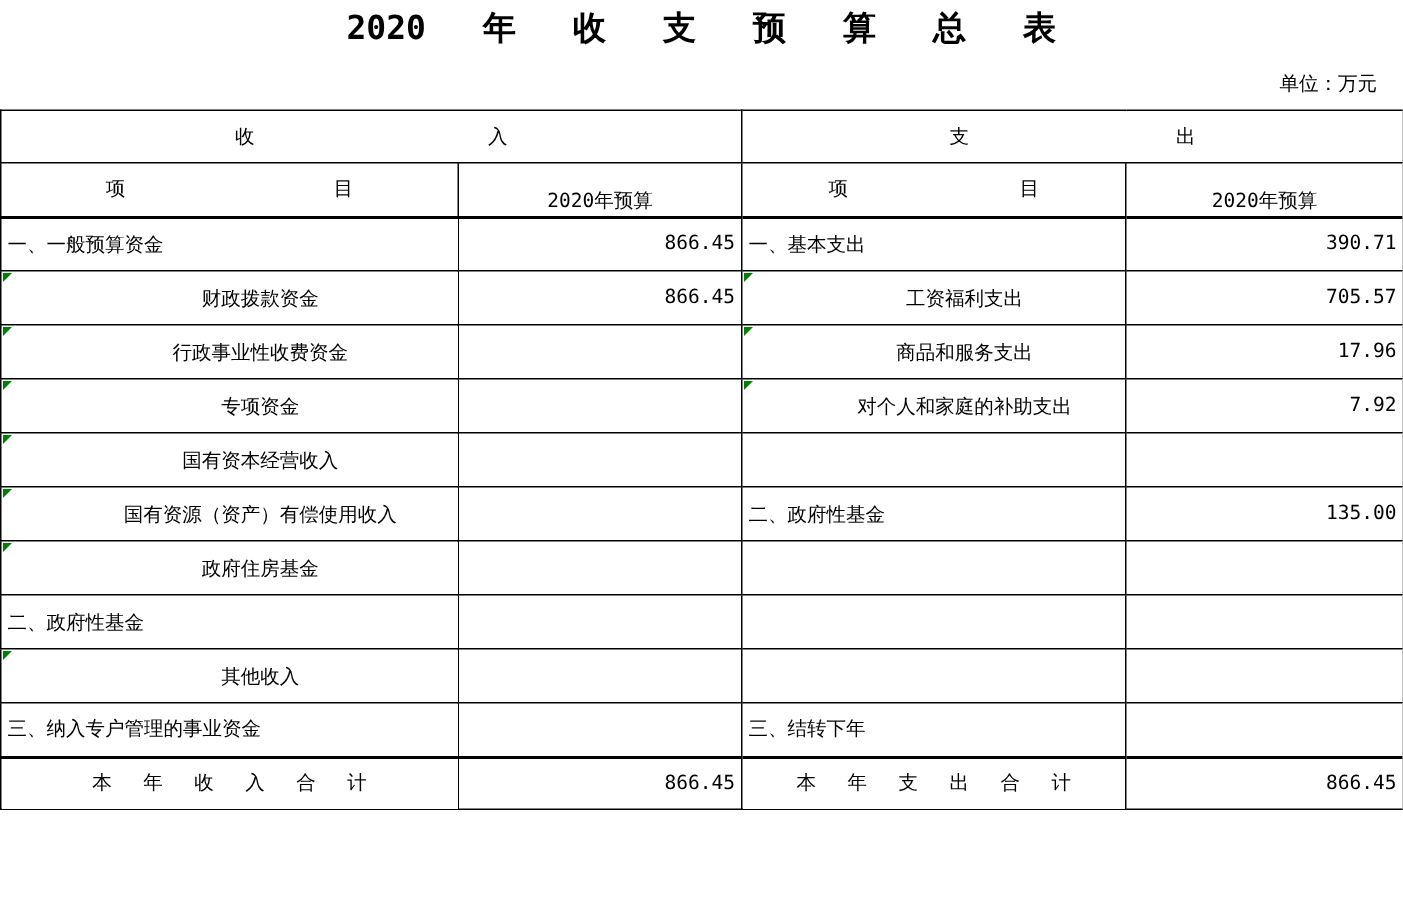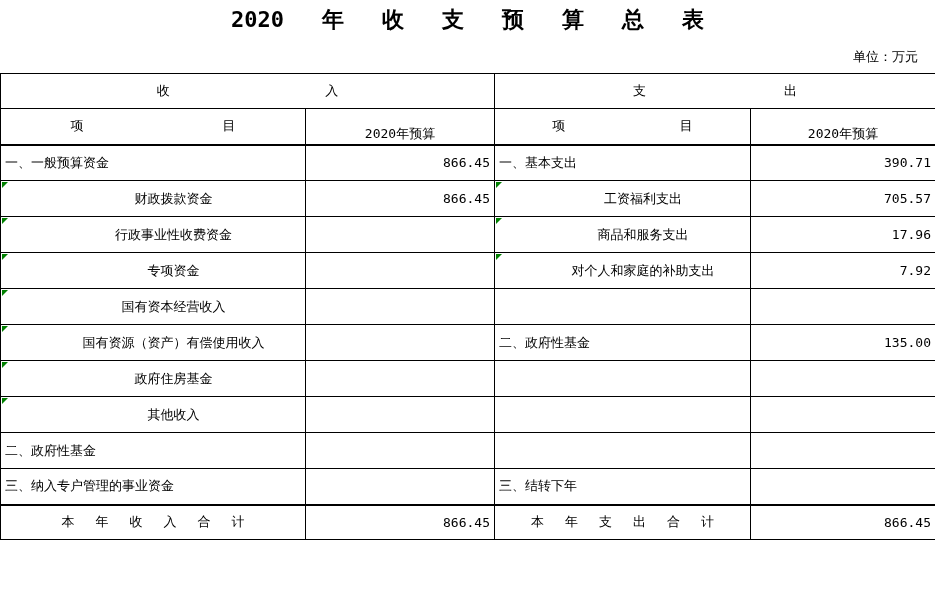--- a/index.html
+++ b/index.html
@@ -229,37 +229,37 @@
           <div></div>
         </td>
         <td class="label-cell">
           <div class="plain"></div>
         </td>
         <td class="value-cell">
           <div></div>
         </td>
       </tr>
       <tr>
+        <td class="label-cell">
+          <div class="plain">二、政府性基金</div>
+        </td>
+        <td class="value-cell">
+          <div></div>
+        </td>
+        <td class="label-cell">
+          <div class="plain"></div>
+        </td>
+        <td class="value-cell">
+          <div></div>
+        </td>
+      </tr>
+      <tr>
         <td class="label-cell indent">
           <span class="flag"></span>
           <div class="plain">其他收入</div>
-        </td>
-        <td class="value-cell">
-          <div></div>
-        </td>
-        <td class="label-cell">
-          <div class="plain"></div>
-        </td>
-        <td class="value-cell">
-          <div></div>
-        </td>
-      </tr>
-      <tr>
-        <td class="label-cell">
-          <div class="plain">二、政府性基金</div>
         </td>
         <td class="value-cell">
           <div></div>
         </td>
         <td class="label-cell">
           <div class="plain"></div>
         </td>
         <td class="value-cell">
           <div></div>
         </td>

